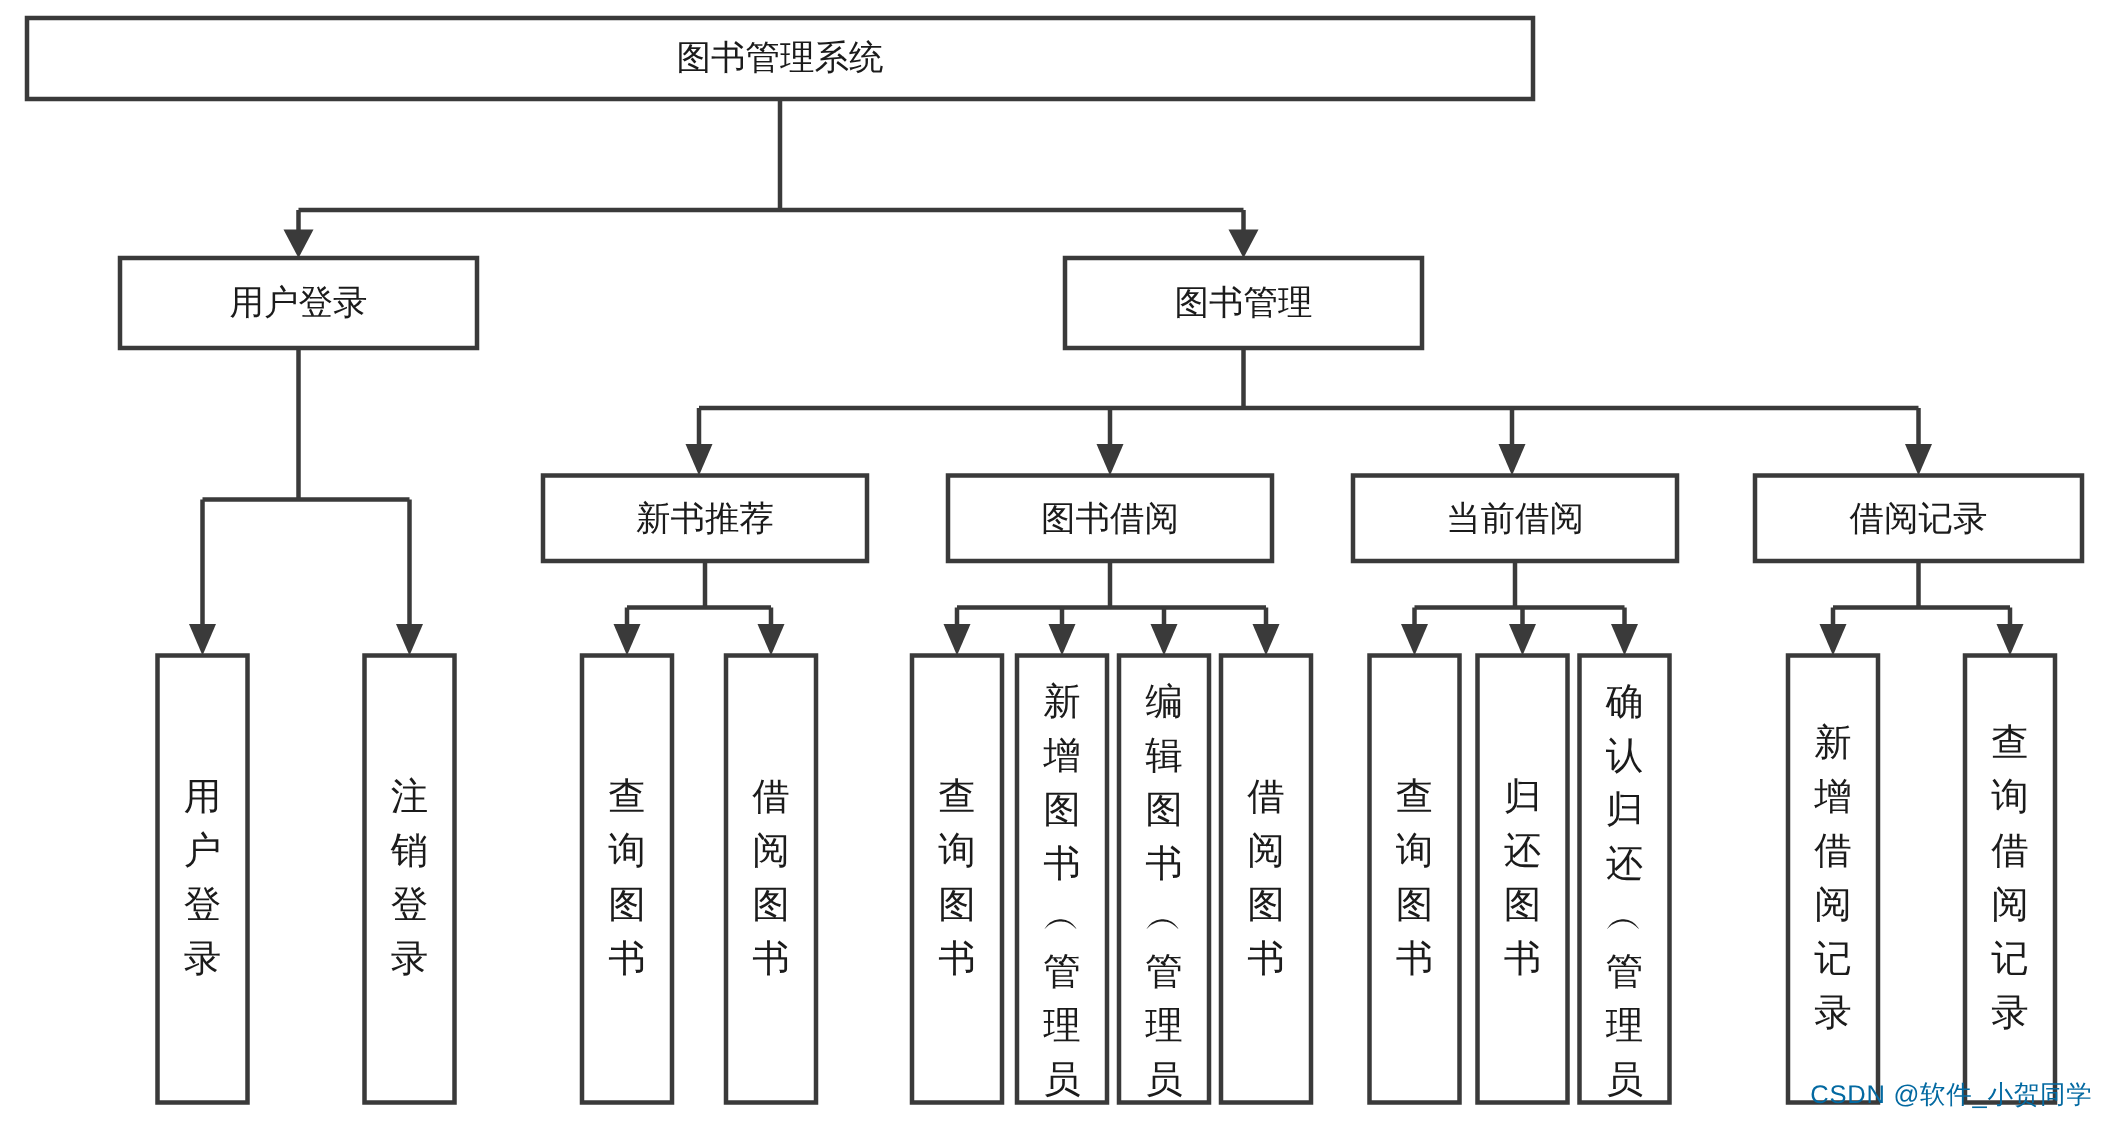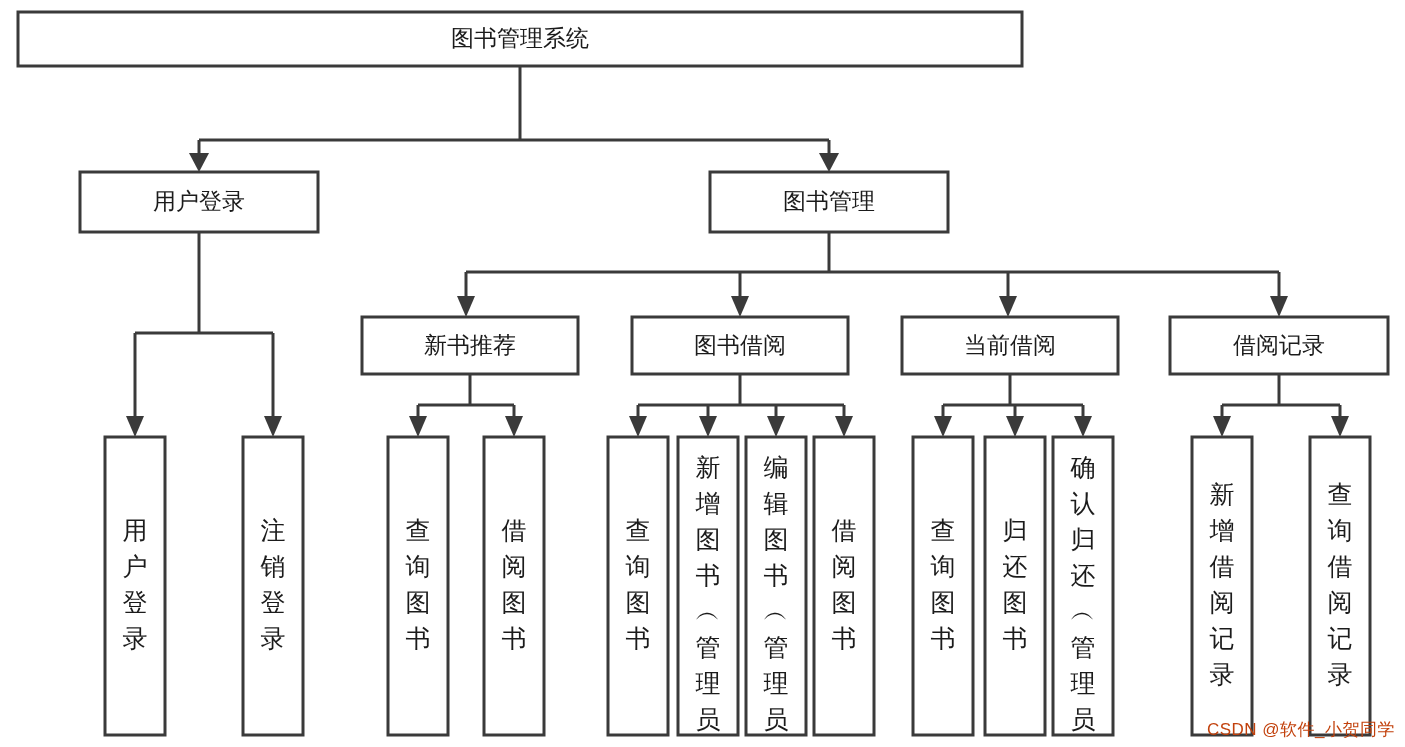--- a/index.html
+++ b/index.html
@@ -45,21 +45,21 @@
   .arrow-head {
     fill: #3a3a3a;
     stroke: none;
   }
   .watermark {
     position: absolute;
     right: 10px;
     bottom: 6px;
     font-family: "Liberation Sans", "DejaVu Sans", sans-serif;
     font-size: 17px;
-    color: #c2410c;
+    color: #0369a1;
     letter-spacing: 0.5px;
     white-space: nowrap;
     pointer-events: none;
   }
 </style>
 </head>
 <body>
 
 <svg id="diagram" viewBox="0 0 1405 747" xmlns="http://www.w3.org/2000/svg">
 

